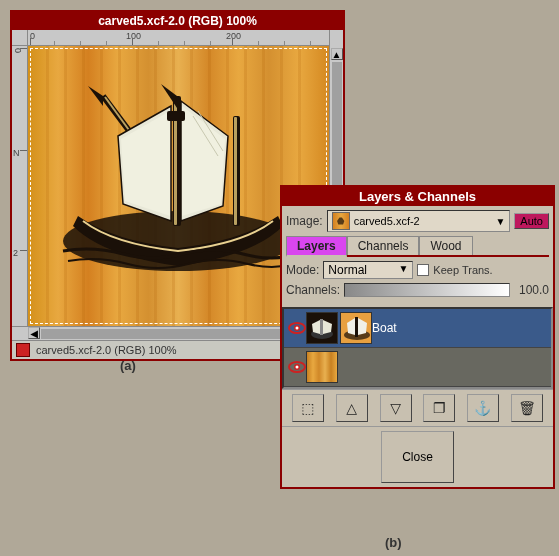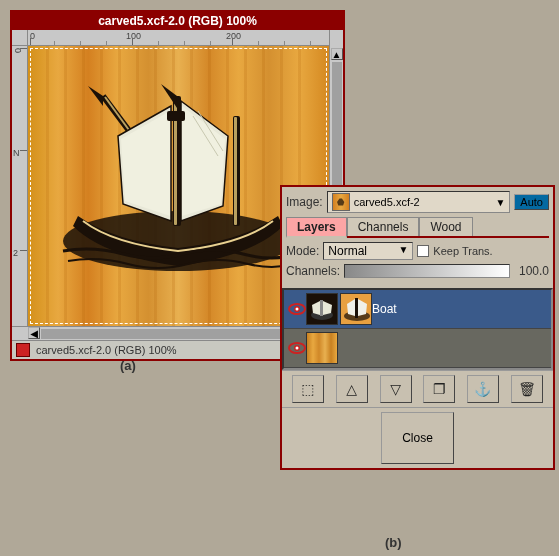--- a/index.html
+++ b/index.html
@@ -138,21 +138,21 @@
     .image-thumb {
       width: 18px;
       height: 18px;
       background: #e8a040;
       border: 1px solid #666;
       flex-shrink: 0;
       position: relative;
       overflow: hidden;
     }
     .auto-btn {
-      background: #0369a1;
+      background: #be185d;
       border: 1px outset #999;
       font-size: 11px;
       padding: 1px 5px;
       cursor: pointer;
     }
     
     .tabs-row {
       display: flex;
       gap: 0;
       margin-bottom: 4px;
@@ -161,21 +161,21 @@
     .tab {
       padding: 2px 10px;
       border: 1px solid #888;
       border-bottom: none;
       background: #d0c8b8;
       font-size: 12px;
       cursor: pointer;
       color: #222;
     }
     .tab.active {
-      background: #fca5a5;
+      background: #d946ef;
       font-weight: bold;
       border-bottom: 2px solid #c8c0b0;
       margin-bottom: -2px;
     }
     
     .mode-row {
       display: flex;
       align-items: center;
       gap: 4px;
       margin-bottom: 4px;
@@ -424,20 +424,21 @@
 
   <div class="canvas-statusbar">
     <div class="canvas-status-icon"></div>
     <span>carved5.xcf-2.0 (RGB) 100%</span>
   </div>
 </div>
 
 <div class="caption" style="top:358px; left:120px;">(a)</div>
 
 <div class="layers-panel">
+  <div class="layers-titlebar">Layers &amp; Channels</div>
 
   <div class="layers-body">
 
     <div class="image-row">
       <span class="image-label">Image:</span>
       <div class="image-selector">
         <div class="image-thumb">
           <div style="width:100%; height:100%; background: linear-gradient(90deg, #d48020 0%, #e8a840 50%, #d48020 100%); position:relative;">
             <div style="position:absolute; inset:2px; background:#1a1008; clip-path: polygon(30% 80%, 20% 50%, 40% 20%, 60% 20%, 80% 50%, 70% 80%); opacity:0.7;"></div>
           </div>

